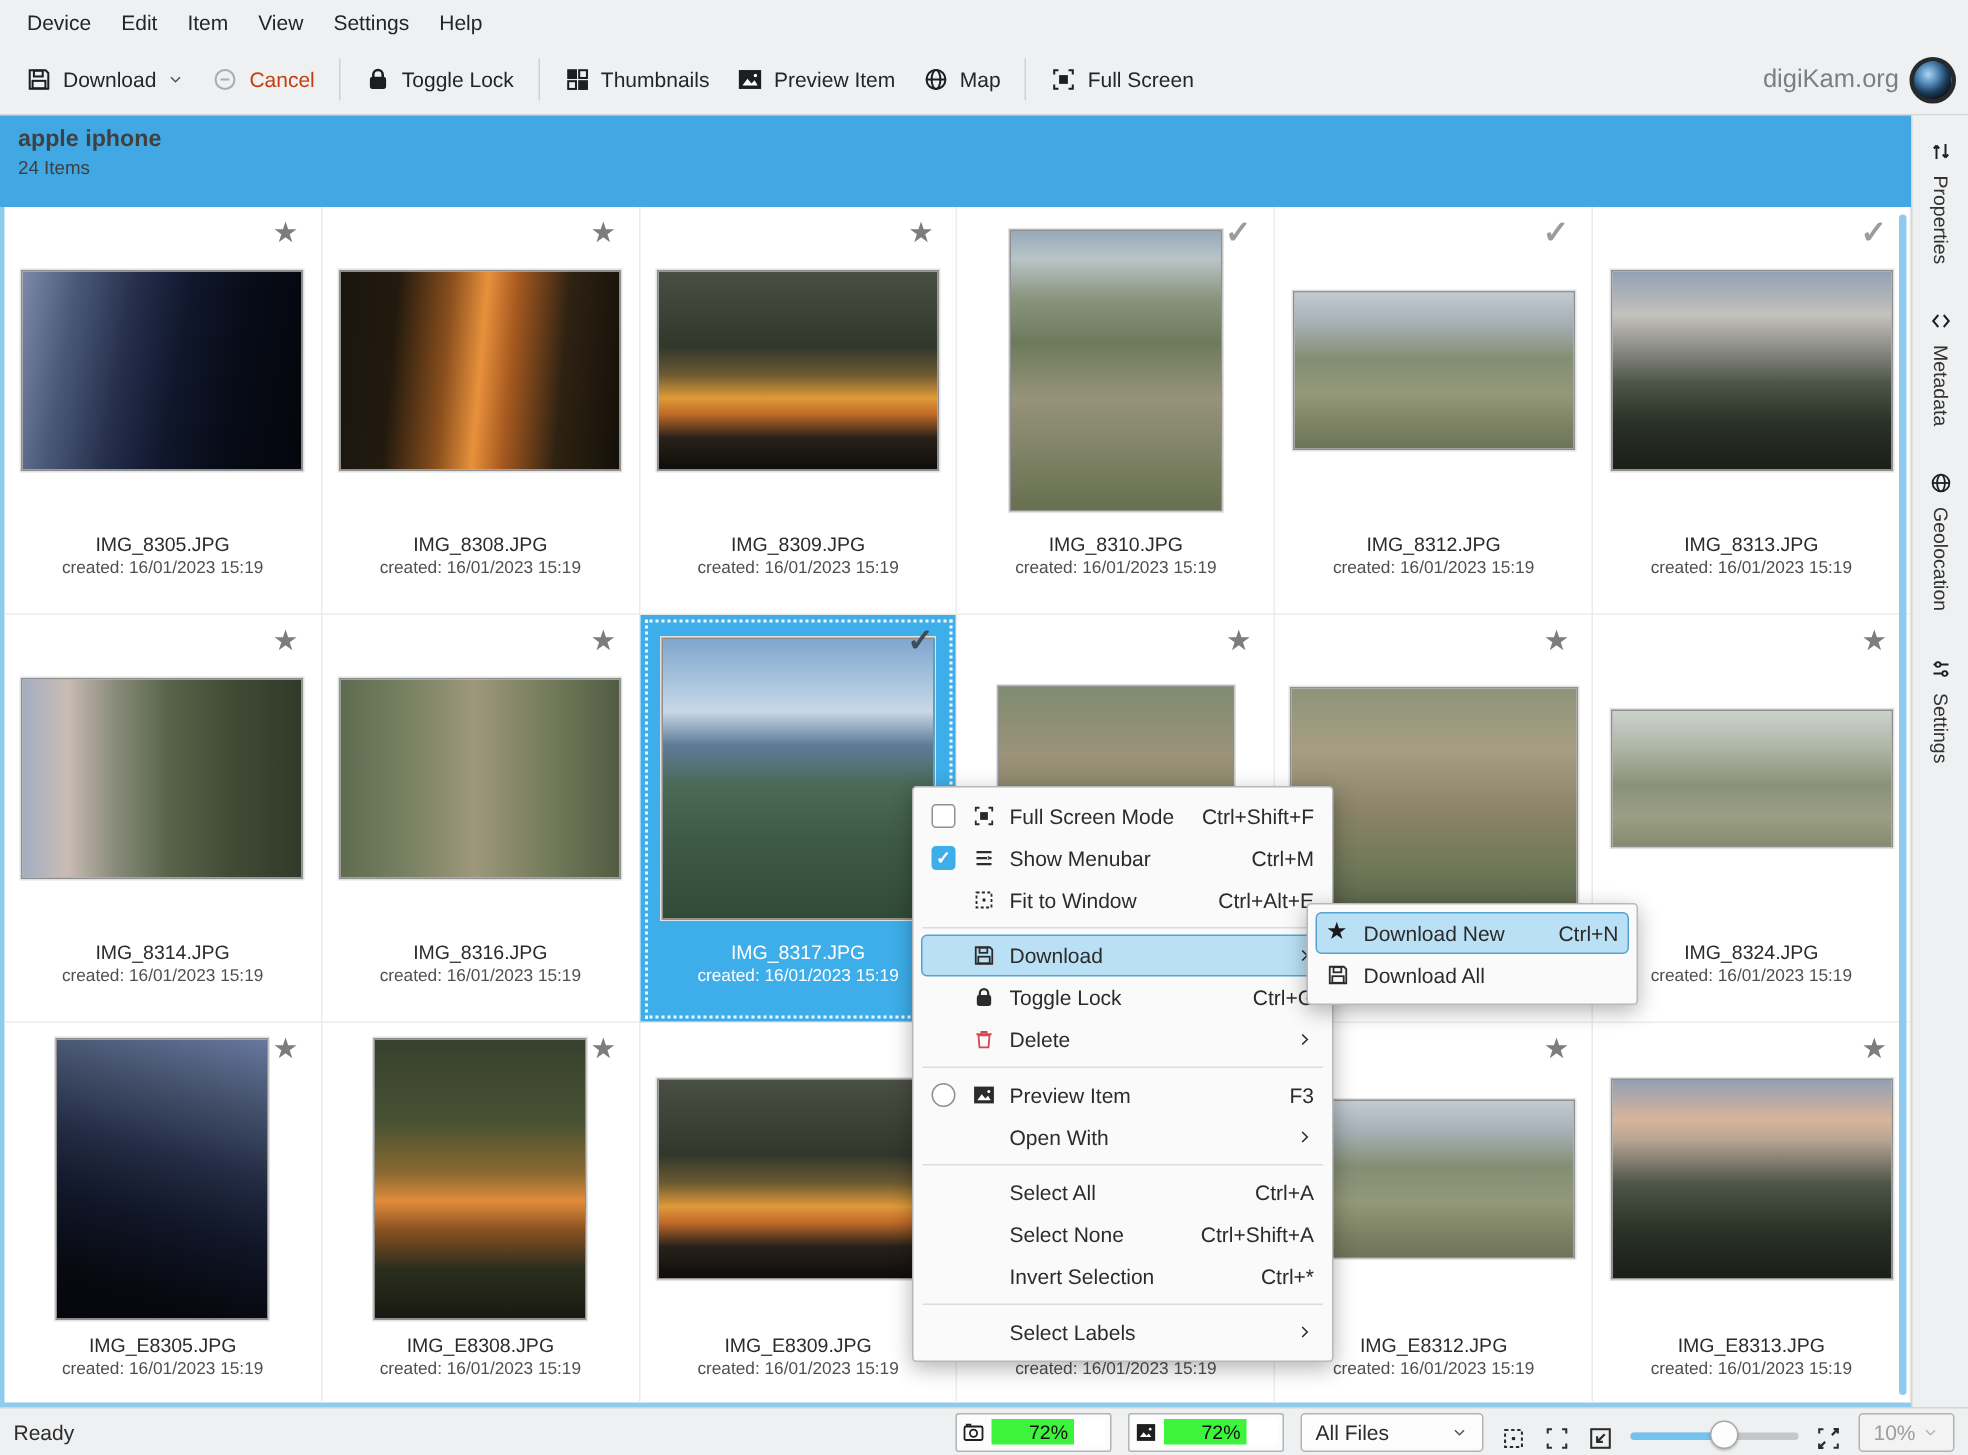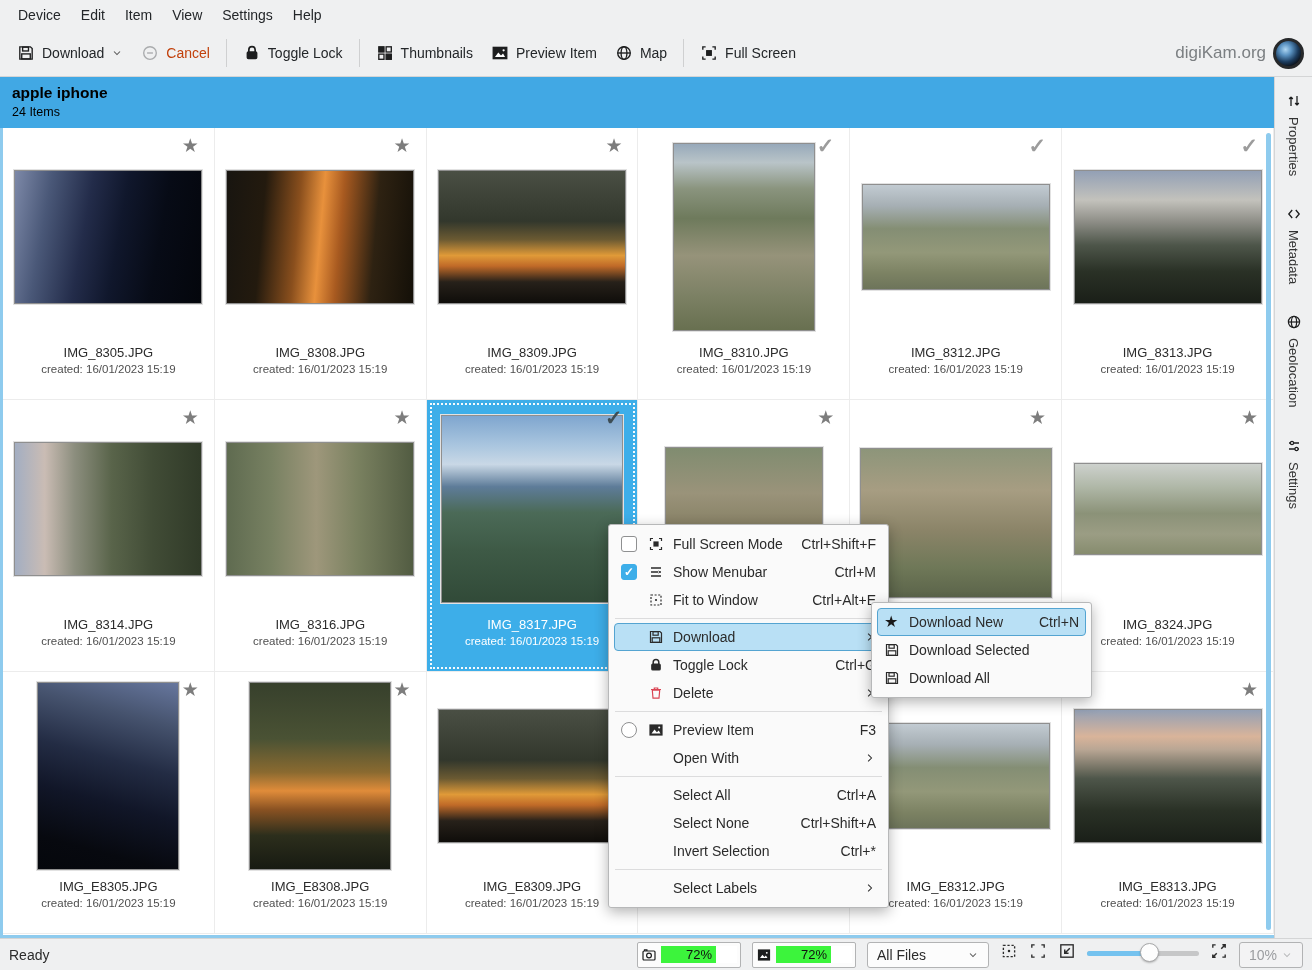--- a/index.html
+++ b/index.html
@@ -17,21 +17,21 @@
   .tbtn.disabled{color:#c2410c;}
   .tbtn .ticon{width:18px;height:18px;display:inline-flex;color:#1d1e1f;}
   .tbtn.disabled .ticon{color:#a9abad;}
   .tbtn .chev{width:12px;height:12px;display:inline-flex;color:#555;}
   .tsep{width:1px;height:28px;background:#cfd0d1;margin:0 7px;}
   .brand{margin-left:auto;display:flex;align-items:center;gap:7px;color:#7b7f82;font-size:17px;}
   .logo{width:25px;height:25px;border-radius:50%;border:3px solid #27292b;
     background:radial-gradient(circle at 38% 34%,#aed6f2 0%,#5b93c2 26%,#1c3c5e 55%,#090a0d 82%);}
   
   .content{position:absolute;top:77px;left:0;right:38px;bottom:32px;display:flex;flex-direction:column;}
-  .header{height:51px;background:#41a8e4;color:#000000;padding:7px 12px;box-sizing:border-box;}
+  .header{height:61px;background:#41a8e4;color:#404040;padding:7px 12px;box-sizing:border-box;}
   .header .title{font-weight:bold;font-size:15.5px;}
   .header .sub{font-size:12.5px;margin-top:3px;}
   .grid-viewport{flex:1;background:#fff;position:relative;overflow:hidden;
     border-left:3px solid #8ecbee;border-bottom:3px solid #8ecbee;box-sizing:border-box;}
   .grid{display:grid;grid-template-columns:repeat(6,1fr);grid-template-rows:272px 272px 262px;}
   .cell{position:relative;border-right:1px solid #ececec;border-bottom:1px solid #ececec;
     display:flex;flex-direction:column;align-items:center;overflow:hidden;}
   .badge{position:absolute;top:8px;right:15px;font-size:19px;line-height:20px;color:#7d7d7d;}
   .badge.check{color:#9c9c9c;font-size:21px;font-weight:bold;}
   .thumbwrap{flex:1;display:flex;align-items:center;justify-content:center;width:100%;}
@@ -53,21 +53,21 @@
   
   .sidebar{position:absolute;top:77px;right:0;width:38px;bottom:32px;background:#eff0f1;
     border-left:1px solid #d4d5d6;display:flex;flex-direction:column;align-items:center;
     padding-top:16px;gap:30px;box-sizing:border-box;}
   .vtab{writing-mode:vertical-rl;display:flex;align-items:center;gap:8px;font-size:13px;color:#333;}
   .vtab .vicon{width:16px;height:16px;color:#1d1e1f;}
   
   .statusbar{position:absolute;left:0;right:0;bottom:0;height:32px;background:#eff0f1;
     border-top:1px solid #d4d5d6;display:flex;align-items:center;padding:0 9px;
     font-size:14px;color:#2b2b2b;box-sizing:border-box;}
-  .sb-right{margin-left:auto;display:flex;align-items:flex-start;gap:11px;}
+  .sb-right{margin-left:auto;display:flex;align-items:flex-end;gap:11px;}
   .progress{display:flex;align-items:center;gap:4px;border:1px solid #b2b3b4;background:#fcfcfc;
     height:20px;padding:2px 3px;width:96px;border-radius:2px;}
   .progress .picon{width:16px;height:16px;color:#1d1e1f;flex:none;}
   .pbar{position:relative;flex:1;height:17px;background:#fff;}
   .pfill{position:absolute;left:0;top:0;bottom:0;background:#3cf43c;}
   .plabel{position:absolute;inset:0;text-align:center;font-size:13px;line-height:17px;color:#111;}
   .combo{display:flex;align-items:center;justify-content:space-between;background:#fcfcfc;
     border:1px solid #b2b3b4;border-radius:3px;height:26px;padding:0 9px;box-sizing:border-box;}
   .combo .cchev{width:12px;height:12px;color:#555;}
   .combo.disabled{color:#9b9da0;background:#f3f3f4;}
@@ -665,25 +665,15 @@
       <span class="mshort">Ctrl+N</span>
     </div>
     <div class="mrow">
       <span class="micon">
         <svg viewBox="0 0 16 16" fill="none" stroke="currentColor" stroke-width="1.2">
           <path d="M2.5 2.5h9.4l1.6 1.6v9.4H2.5z"></path>
           <rect x="5" y="2.8" width="5.2" height="3.4"></rect>
           <rect x="4.2" y="8.8" width="7.6" height="4.4"></rect>
         </svg>
       </span>
-      <span class="mlabel">Download Selected</span>
-    </div>
-    <div class="mrow">
-      <span class="micon">
-        <svg viewBox="0 0 16 16" fill="none" stroke="currentColor" stroke-width="1.2">
-          <path d="M2.5 2.5h9.4l1.6 1.6v9.4H2.5z"></path>
-          <rect x="5" y="2.8" width="5.2" height="3.4"></rect>
-          <rect x="4.2" y="8.8" width="7.6" height="4.4"></rect>
-        </svg>
-      </span>
       <span class="mlabel">Download All</span>
     </div>
   </div>
 
 </body></html>

